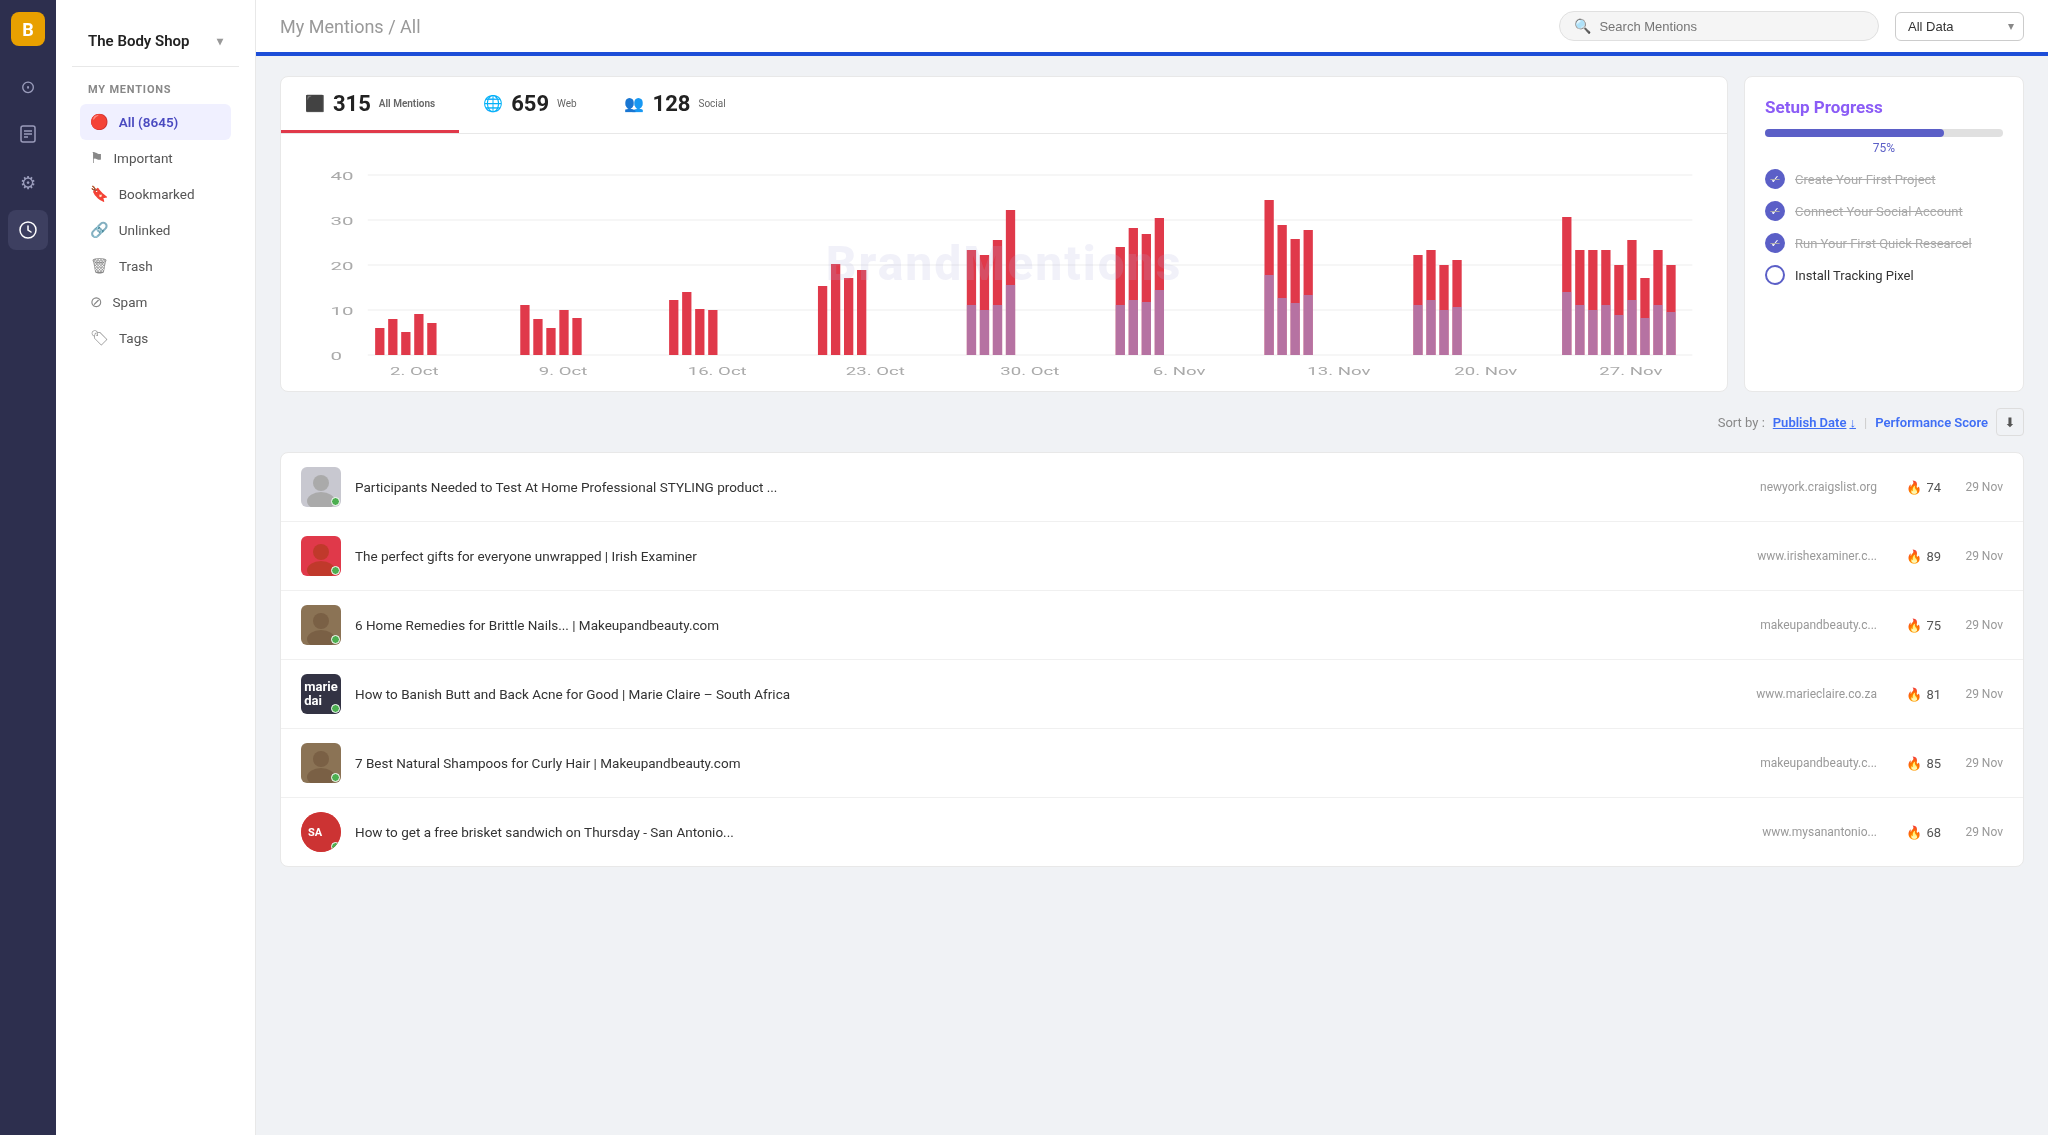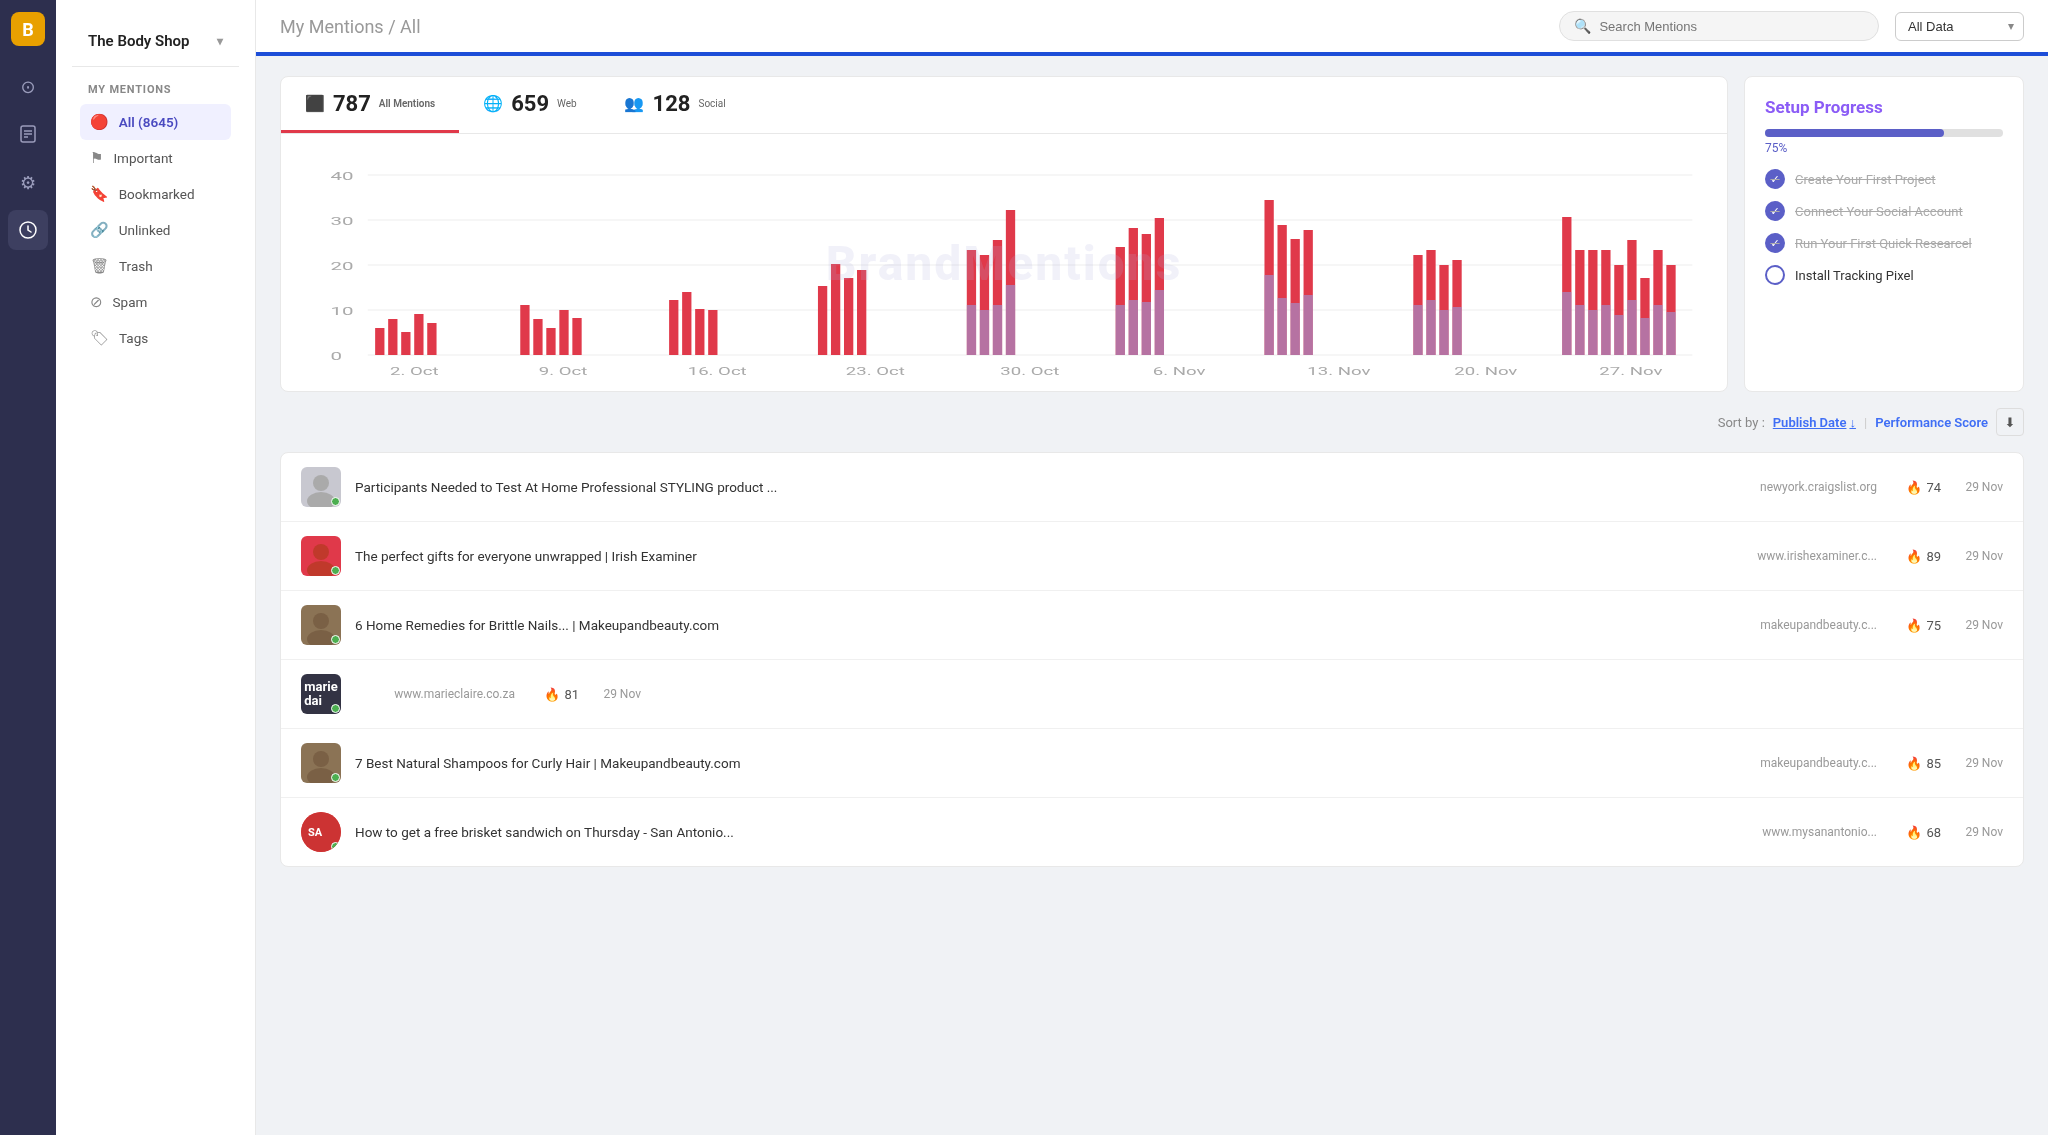--- a/index.html
+++ b/index.html
@@ -177,21 +177,21 @@
       flex-shrink: 0;
     }
     .setup-title { font-size: 17px; font-weight: 700; color: #8b5cf6; margin-bottom: 12px; }
     .setup-progress-bar {
       background: #e0e0e0; border-radius: 4px; height: 8px;
       margin-bottom: 4px; position: relative;
     }
     .setup-progress-fill {
       background: #5b5fc7; border-radius: 4px; height: 100%;
     }
-    .setup-progress-pct { font-size: 12px; color: #5b5fc7; text-align: left; margin-bottom: 14px; }
+    .setup-progress-pct { font-size: 12px; color: #5b5fc7; text-align: center; margin-bottom: 14px; }
     .setup-items { list-style: none; display: flex; flex-direction: column; gap: 12px; }
     .setup-item {
       display: flex; align-items: center; gap: 10px;
       font-size: 13px;
     }
     .setup-item.done { color: #aaa; text-decoration: line-through; }
     .setup-item.pending { color: #333; }
     .setup-check-done {
       width: 20px; height: 20px; border-radius: 50%;
       background: #5b5fc7; display: flex; align-items: center; justify-content: center;
@@ -342,21 +342,21 @@
 
   <div class="content">
 
     <div class="top-row">
 
       <div class="chart-card">
 
         <div class="mention-tabs">
           <div class="mention-tab active">
             <span class="tab-icon">⬛</span>
-            <span class="tab-count">787</span>
+            <span class="tab-count">315</span>
             <span class="tab-label">All Mentions</span>
           </div>
           <div class="mention-tab">
             <span class="tab-icon">🌐</span>
             <span class="tab-count">659</span>
             <span class="tab-label">Web</span>
           </div>
           <div class="mention-tab">
             <span class="tab-icon">👥</span>
             <span class="tab-count">128</span>
@@ -564,20 +564,21 @@
           <span>75</span>
         </span>
         <span class="mention-date">29 Nov</span>
       </div>
 
       <div class="mention-row">
         <div class="mention-avatar" style="background:#334; border-radius:6px;">
           <span style="color:#fff;font-size:13px;font-weight:700;text-align:left;line-height:1.1;padding:2px;">marie<br>dai</span>
           <div class="mention-avatar-indicator"></div>
         </div>
+        <span class="mention-title">How to Banish Butt and Back Acne for Good | Marie Claire – South Africa</span>
         <span class="mention-domain">www.marieclaire.co.za</span>
         <span class="mention-score">
           <span class="flame-icon">🔥</span>
           <span>81</span>
         </span>
         <span class="mention-date">29 Nov</span>
       </div>
 
       <div class="mention-row">
         <div class="mention-avatar" style="background:#8b7355;">

